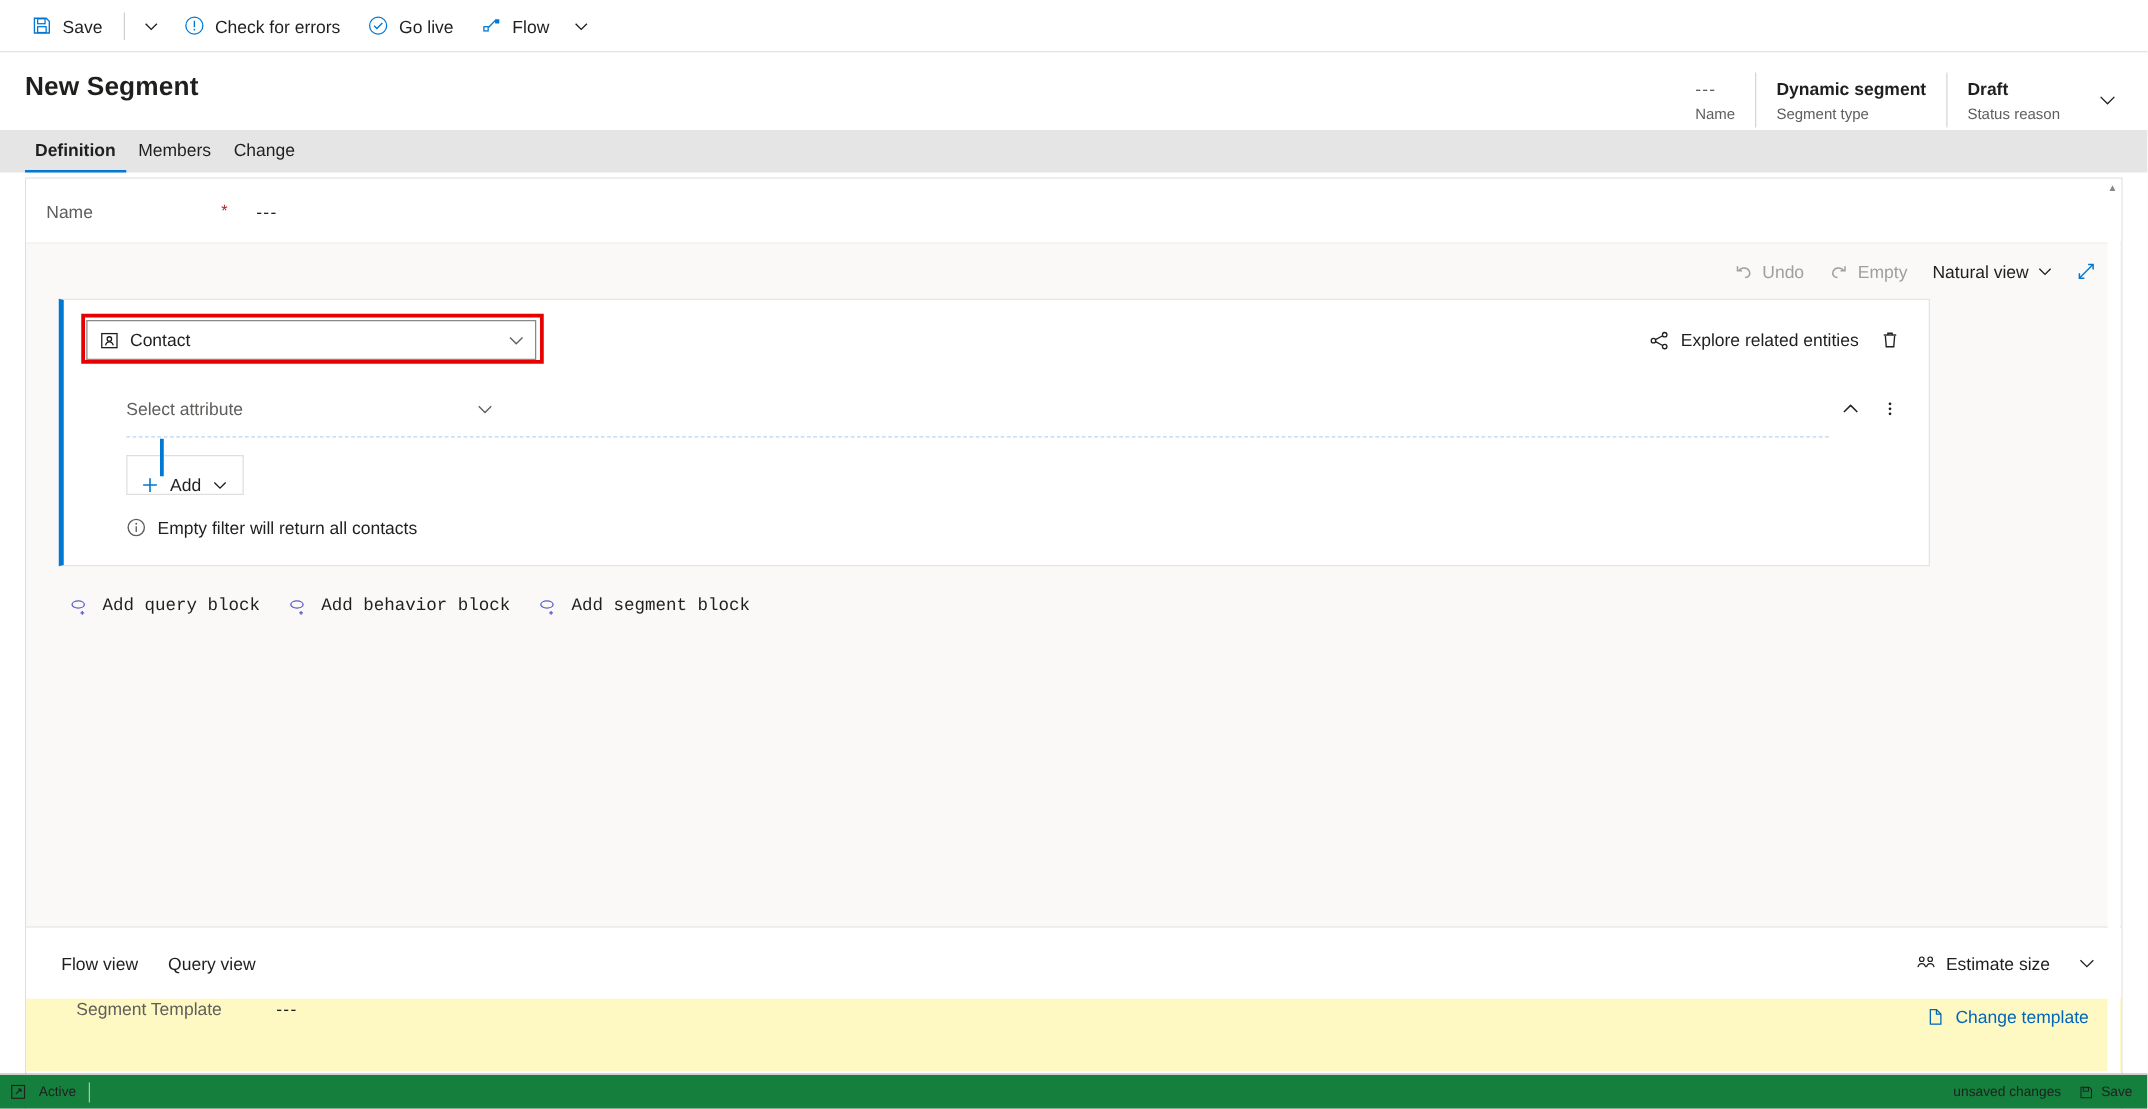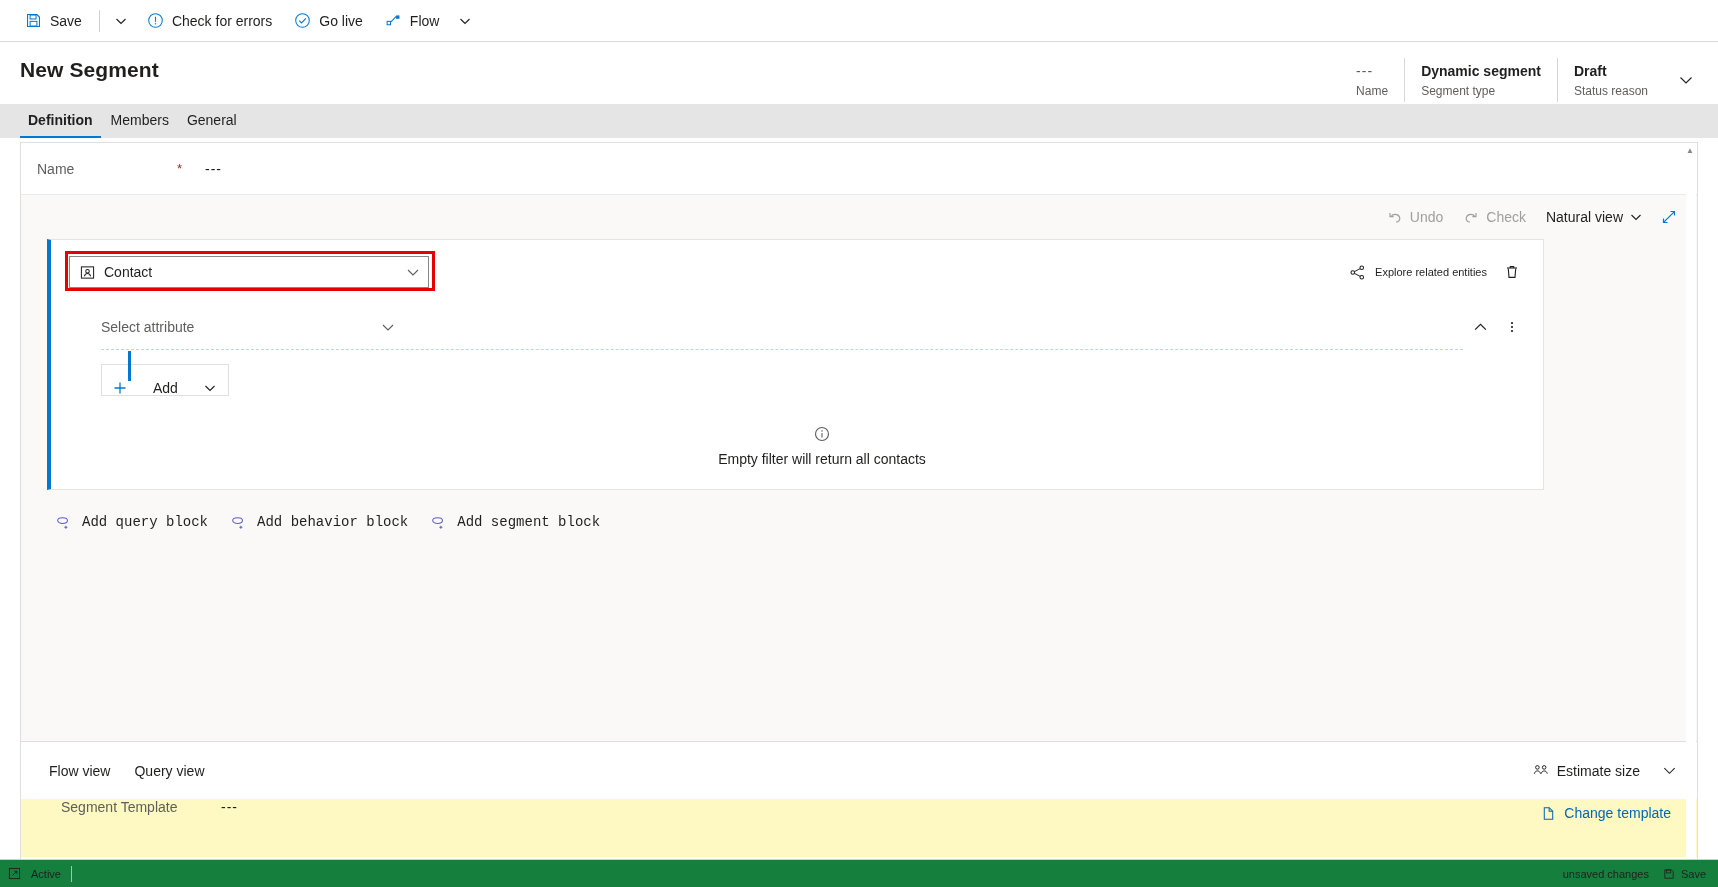--- a/index.html
+++ b/index.html
@@ -238,21 +238,21 @@
   }
   .qb-actions {
     display: flex;
     align-items: center;
     gap: 4px;
   }
   .link-btn {
     display: flex;
     align-items: center;
     gap: 9px;
-    font-size: 11px;
+    font-size: 14px;
     color: #201f1e;
     cursor: pointer;
     height: 30px;
     padding: 0 6px;
   }
   .icon-btn {
     width: 30px; height: 30px;
     display: flex; align-items: center; justify-content: center;
     cursor: pointer;
   }
@@ -288,38 +288,37 @@
     top: 1px;
     width: 3px;
     height: 30px;
     background: #0078d4;
   }
 
   .add-btn {
     margin: 14px 0 0 50px;
     display: inline-flex;
     align-items: center;
-    gap: 26px;
+    gap: 9px;
     height: 32px;
     padding: 16px 12px 0 11px;
     border: 1px solid #e1dfdd;
     background: #ffffff;
     cursor: pointer;
     font-size: 14px;
     color: #201f1e;
   }
 
   .info-row {
-    margin: 28px 0 0 50px;
+    margin: 16px 0 0 50px;
     display: flex;
     align-items: center;
     gap: 9px;
     font-size: 14px;
     color: #201f1e;
-    flex-direction: column;
   }
 
   .block-links {
     display: flex;
     align-items: center;
     gap: 22px;
     padding: 18px 0 0 34px;
     font-family: Liberation Mono, monospace;
   }
   .block-link {
@@ -492,21 +491,21 @@
 </div>
 
 <div class="tabstrip">
   <div class="tab active">
     <span>Definition</span>
   </div>
   <div class="tab">
     <span>Members</span>
   </div>
   <div class="tab">
-    <span>General</span>
+    <span>Change</span>
   </div>
 </div>
 
 <div class="form-area">
 
   <div class="name-row">
     <div class="name-label">Name</div>
     <div class="req-star">*</div>
     <div class="name-value">---</div>
   </div>
@@ -523,21 +522,21 @@
         </span>
         <span>Undo</span>
       </div>
       <div class="tb-btn disabled">
         <span class="icon">
           <svg width="16" height="16" viewBox="0 0 16 16">
               <path d="M12 7.5C10 4.5 5 4.5 3.5 8c-1.2 2.8 1 5 3.5 5" fill="none" stroke="#a19f9d" stroke-width="1.2"></path>
               <path d="M13 4v3.6H9.4" fill="none" stroke="#a19f9d" stroke-width="1.2"></path>
             </svg>
         </span>
-        <span>Check</span>
+        <span>Empty</span>
       </div>
       <div class="tb-btn">
         <span>Natural view</span>
         <span class="icon">
           <svg width="12" height="12" viewBox="0 0 12 12">
               <path d="M1.5 4L6 8.5L10.5 4" fill="none" stroke="#201f1e" stroke-width="1.1"></path>
             </svg>
         </span>
       </div>
       <div class="tb-icon-btn">

